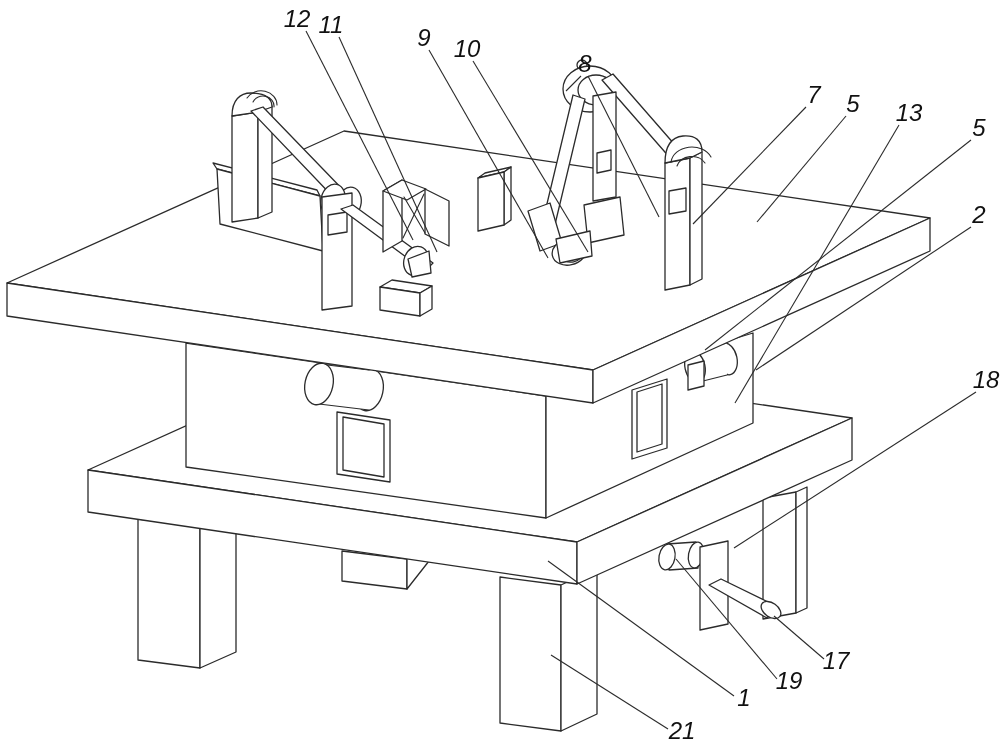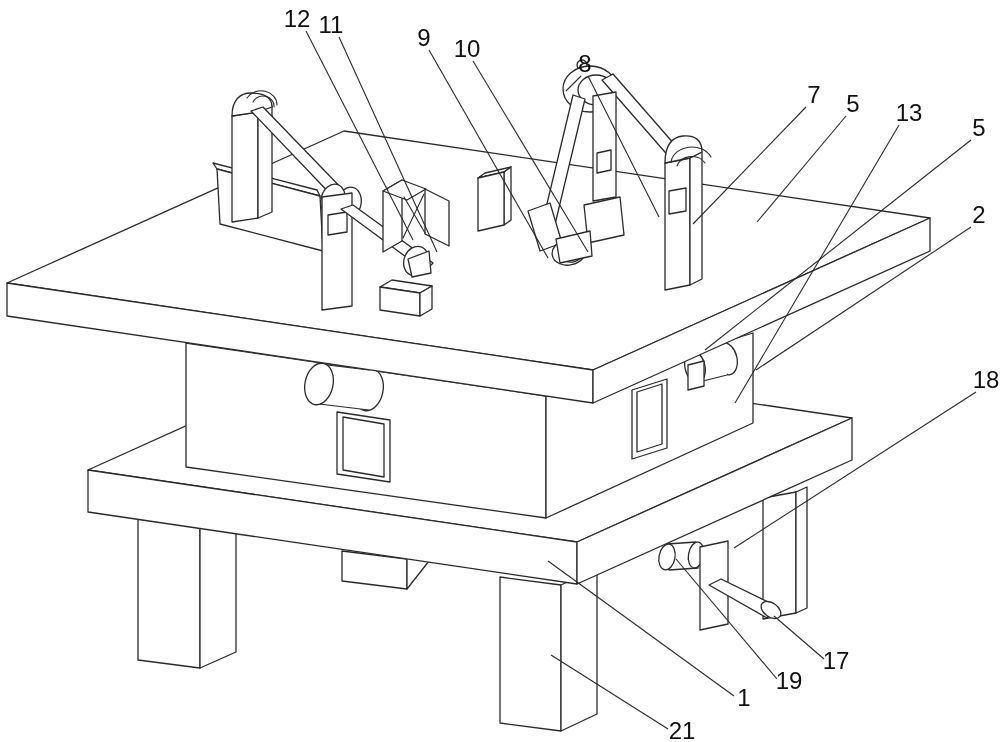--- a/index.html
+++ b/index.html
@@ -1,17 +1,17 @@
 <!DOCTYPE html>
 <html><head>
 <meta charset="utf-8">
 <style>
   html,body{margin:0;padding:0;background:#ffffff;}
   .stage{position:relative;width:1000px;height:742px;background:#fff;overflow:hidden;
-         font-family:"Liberation Sans", sans-serif;}
+         font-family:"Liberation Sans", sans-serif;font-style:italic;}
   svg{display:block}
   svg .face{fill:#ffffff;stroke:#2b2b2b;stroke-width:1.3;stroke-linejoin:round;}
   svg .thin{fill:none;stroke:#2b2b2b;stroke-width:1.1;stroke-linecap:round;}
   svg .leader{stroke:#2b2b2b;stroke-width:1.1;fill:none;}
   svg text.callout{fill:#111111;font-family:"Liberation Sans", sans-serif;
                    font-weight:400;text-anchor:middle;}
 </style>
 </head>
 <body>
 

